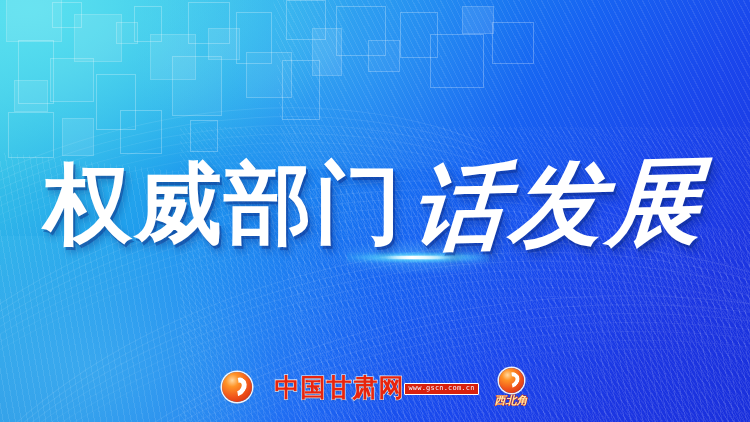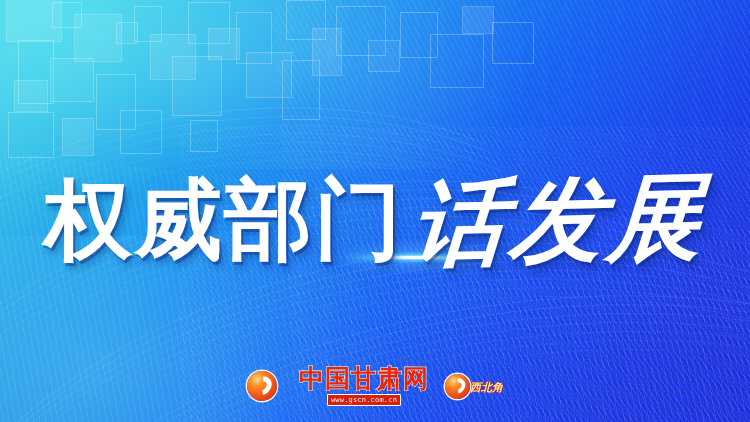--- a/index.html
+++ b/index.html
@@ -121,21 +121,21 @@
   .streak-halo {
     position: absolute;
     left: 330px; top: 238px;
     width: 180px; height: 36px;
     background: radial-gradient(ellipse at 50% 52%, rgba(120,230,255,0.34) 0%, rgba(120,230,255,0) 70%);
   }
 
   
   #title-block {
     position: absolute;
-    left: 0; top: 164px;
+    left: 0; top: 148px;
     width: 750px; height: 112px;
     display: flex;
     align-items: center;
     justify-content: center;
     white-space: nowrap;
   }
   .t-heiti {
     font-family: "DejaVu Sans", "Liberation Sans", sans-serif;
     font-weight: 700;
     font-size: 88px;
@@ -194,21 +194,21 @@
     border-bottom-color: transparent;
     transform: rotate(35deg);
     box-sizing: border-box;
   }
   .swirl.small { width: 25px; height: 25px; }
   .swirl.small::after { left: 6px; top: 4px; width: 14px; height: 16px; border-width: 4px; }
 
   .gs-text {
     margin-left: 22px;
     display: flex;
-    flex-direction: column;
+    flex-direction: row;
     align-items: center;
   }
   .gs-name {
     font-family: "DejaVu Sans", "Liberation Sans", sans-serif;
     font-weight: 700;
     font-size: 25px;
     line-height: 1;
     letter-spacing: 1px;
     color: #e8240e;
     -webkit-text-stroke: 1.2px #ffffff;
@@ -225,21 +225,21 @@
     background: #d8200c;
     border: 0.8px solid #ffffff;
     border-radius: 1px;
     padding: 1.5px 3px;
     white-space: nowrap;
   }
 
   .xbj-wrap {
     position: relative;
     display: flex;
-    flex-direction: row;
+    flex-direction: column;
     align-items: center;
   }
   .xbj-label {
     font-family: "DejaVu Serif", "Liberation Serif", serif;
     font-weight: 700;
     font-style: italic;
     font-size: 11px;
     line-height: 1;
     margin-top: 2px;
     color: #ffe9a8;

